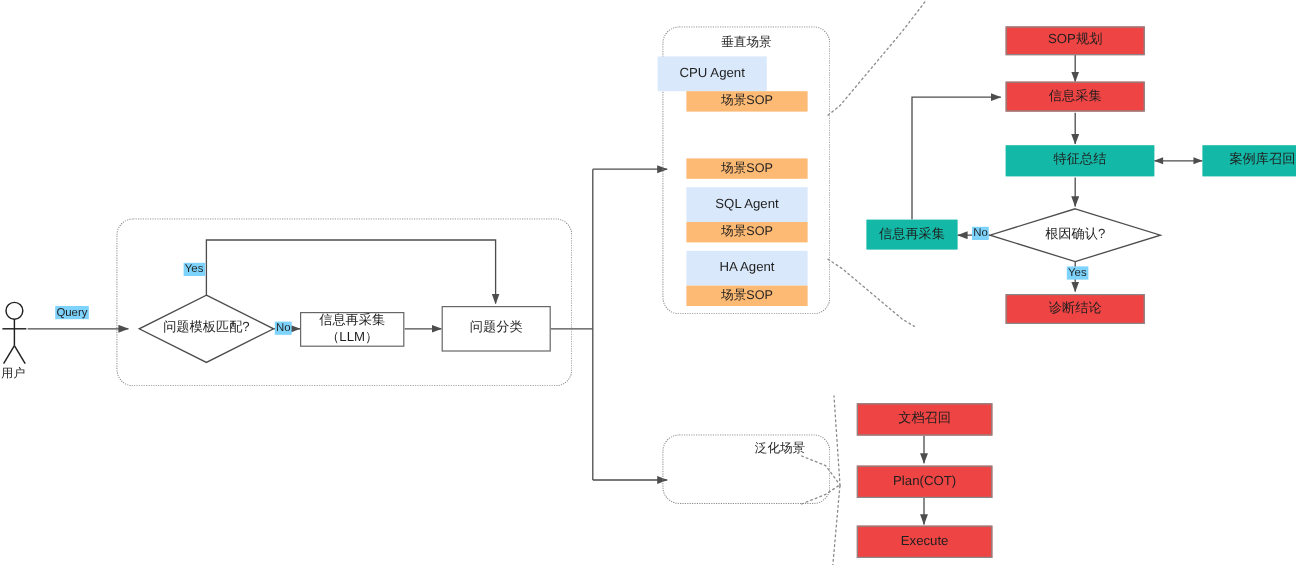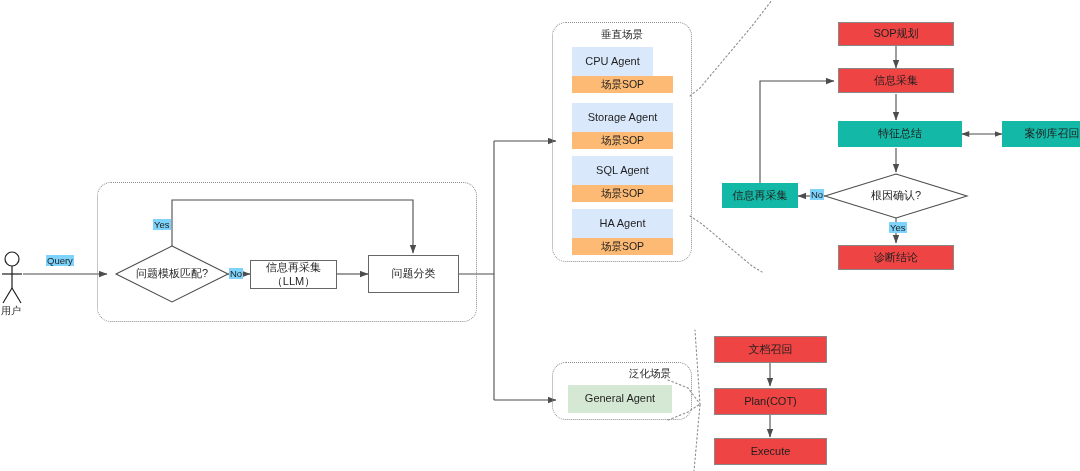--- a/index.html
+++ b/index.html
@@ -178,35 +178,33 @@
   <div class="edgelabel" style="left:153px;top:219px;">Yes</div>
 
   <div class="edgelabel" style="left:229px;top:268px;">No</div>
 
   <div class="node box" style="left:250px;top:260px;width:87px;height:29px;">信息再采集（LLM）</div>
 
   <div class="node box" style="left:368px;top:255px;width:91px;height:38px;">问题分类</div>
 
   <div class="grouplabel" style="left:552px;top:28px;width:140px;">垂直场景</div>
 
-  <div class="node agent-main" style="left:572px;top:47px;width:81px;height:29px;">CPU Agent</div>
+  <div class="node agent-main" style="left:548px;top:47px;width:91px;height:29px;">CPU Agent</div>
   <div class="node agent-sop" style="left:572px;top:76px;width:101px;height:17px;">场景SOP</div>
 
-  <div class="node agent-main" style="left:572px;top:103px;width:101px;height:29px;">Storage Agent</div>
   <div class="node agent-sop" style="left:572px;top:132px;width:101px;height:17px;">场景SOP</div>
 
   <div class="node agent-main" style="left:572px;top:156px;width:101px;height:29px;">SQL Agent</div>
   <div class="node agent-sop" style="left:572px;top:185px;width:101px;height:17px;">场景SOP</div>
 
   <div class="node agent-main" style="left:572px;top:209px;width:101px;height:29px;">HA Agent</div>
   <div class="node agent-sop" style="left:572px;top:238px;width:101px;height:17px;">场景SOP</div>
 
   <div class="grouplabel" style="left:552px;top:367px;width:140px;margin-left:28px;">泛化场景</div>
 
-  <div class="node general-agent" style="left:568px;top:385px;width:104px;height:28px;">General Agent</div>
 
   <div class="node plainbox" style="left:838px;top:22px;width:116px;height:24px;">SOP规划</div>
 
   <div class="node plainbox" style="left:838px;top:68px;width:116px;height:25px;">信息采集</div>
 
   <div class="node purple" style="left:838px;top:121px;width:124px;height:26px;">特征总结</div>
 
   <div class="node purple" style="left:1002px;top:121px;width:100px;height:26px;">案例库召回</div>
 
   <div class="node" style="left:840px;top:186px;width:112px;height:20px;">根因确认?</div>

